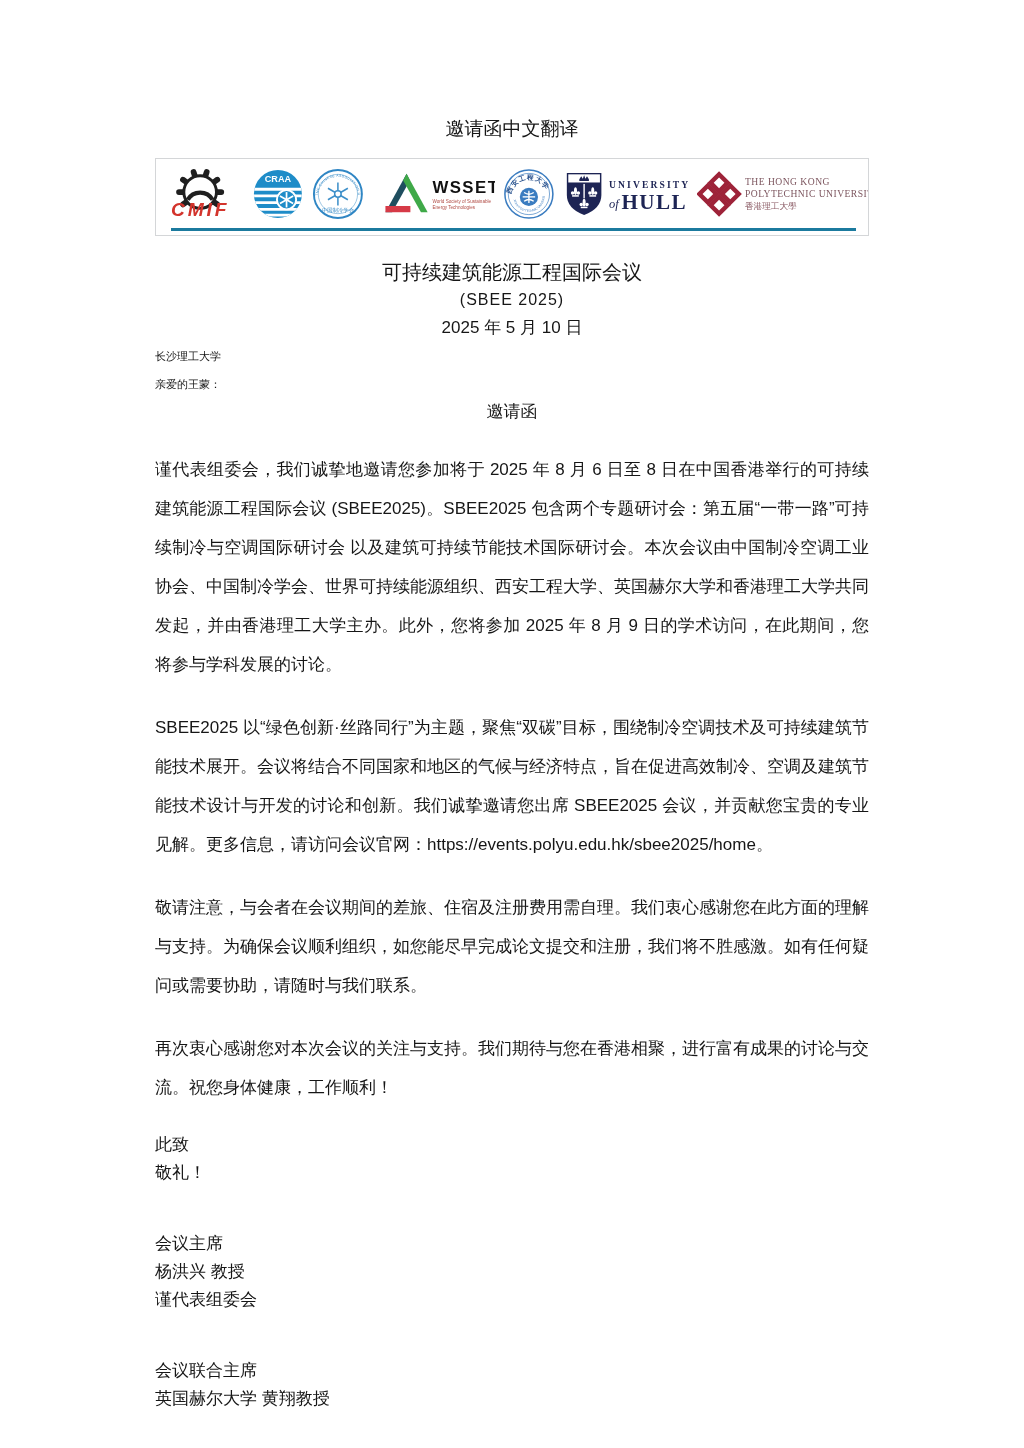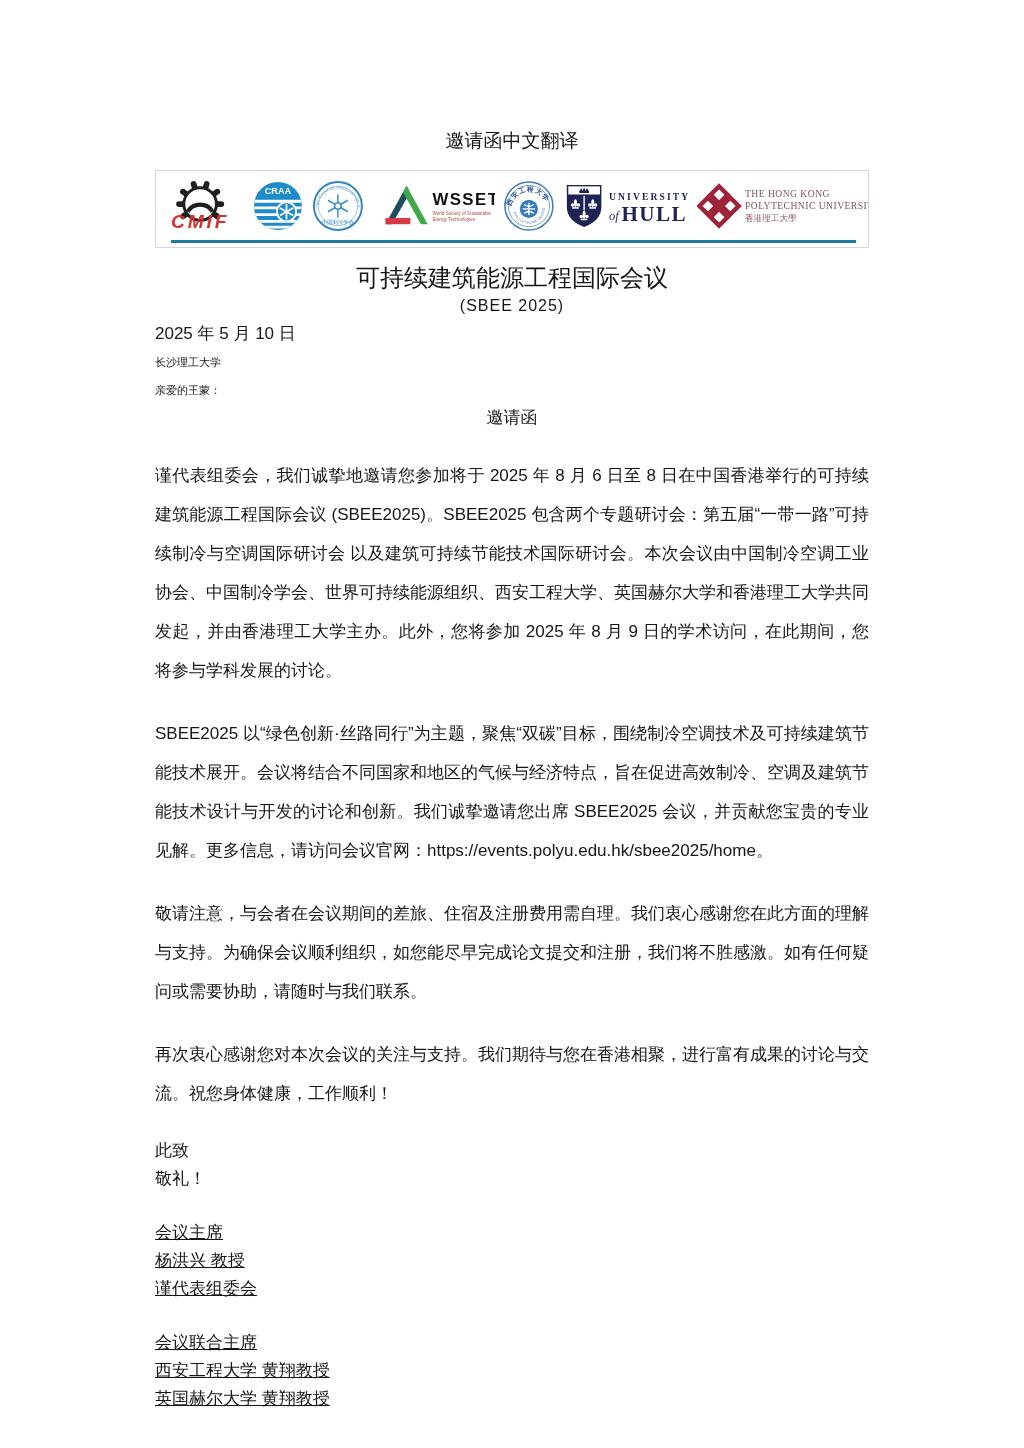--- a/index.html
+++ b/index.html
@@ -4,48 +4,48 @@
 <style>
   html,body{margin:0;padding:0;background:#ffffff;}
   .page{
     position:relative;
     width:1024px;height:1448px;
     background:#ffffff;
     font-family:"Liberation Sans","DejaVu Sans",sans-serif;
     color:#161616;
     overflow:hidden;
   }
-  .content{position:absolute;left:155px;top:12px;width:714px;}
+  .content{position:absolute;left:155px;top:0;width:714px;}
   .doc-title{margin-top:116px;text-align:center;font-size:19px;line-height:26px;}
   .banner{
     margin-top:16px;
     border:1px solid #d4d6d8;
     height:78px;
     position:relative;
     box-sizing:border-box;
     background:#fff;
   }
   .logo-row{
     display:flex;align-items:center;justify-content:center;
     gap:8px;height:60px;margin-top:5px;
   }
   .logo-row svg{display:block;}
   .teal-rule{position:absolute;left:15px;right:12px;bottom:4px;height:3px;background:#1b7a9e;}
-  .conf-title{margin-top:16px;text-align:center;font-size:24px;line-height:28px;}
+  .conf-title{margin-top:22px;text-align:center;font-size:20px;line-height:28px;}
   .conf-code{text-align:center;font-size:16px;line-height:28px;letter-spacing:1px;}
-  .date-line{text-align:left;font-size:17px;line-height:28px;}
+  .date-line{text-align:center;font-size:17px;line-height:28px;}
   .plain-line{font-size:11px;line-height:28px;}
   .letter-title{text-align:center;font-size:17px;line-height:28px;}
   .para{
     margin:24px 0 0 0;
     font-size:17px;line-height:39px;
     text-align:justify;
   }
   .closing{margin-top:24px;}
-  .sig{margin-top:26px;text-decoration:underline;}
+  .sig{margin-top:43px;}
   .sig div,.closing div{font-size:17px;line-height:28px;}
 </style>
 </head>
 <body>
 
 <div class="page">
   <div class="content">
 
     <div class="doc-title">邀请函中文翻译</div>
 
@@ -207,18 +207,17 @@
     </div>
 
     <div class="sig">
       <div>会议主席</div>
       <div>杨洪兴 教授</div>
       <div>谨代表组委会</div>
     </div>
 
     <div class="sig">
       <div>会议联合主席</div>
-      <div>西安工程大学 黄翔教授</div>
       <div>英国赫尔大学 黄翔教授</div>
     </div>
 
   </div>
 </div>
 
 </body></html>

